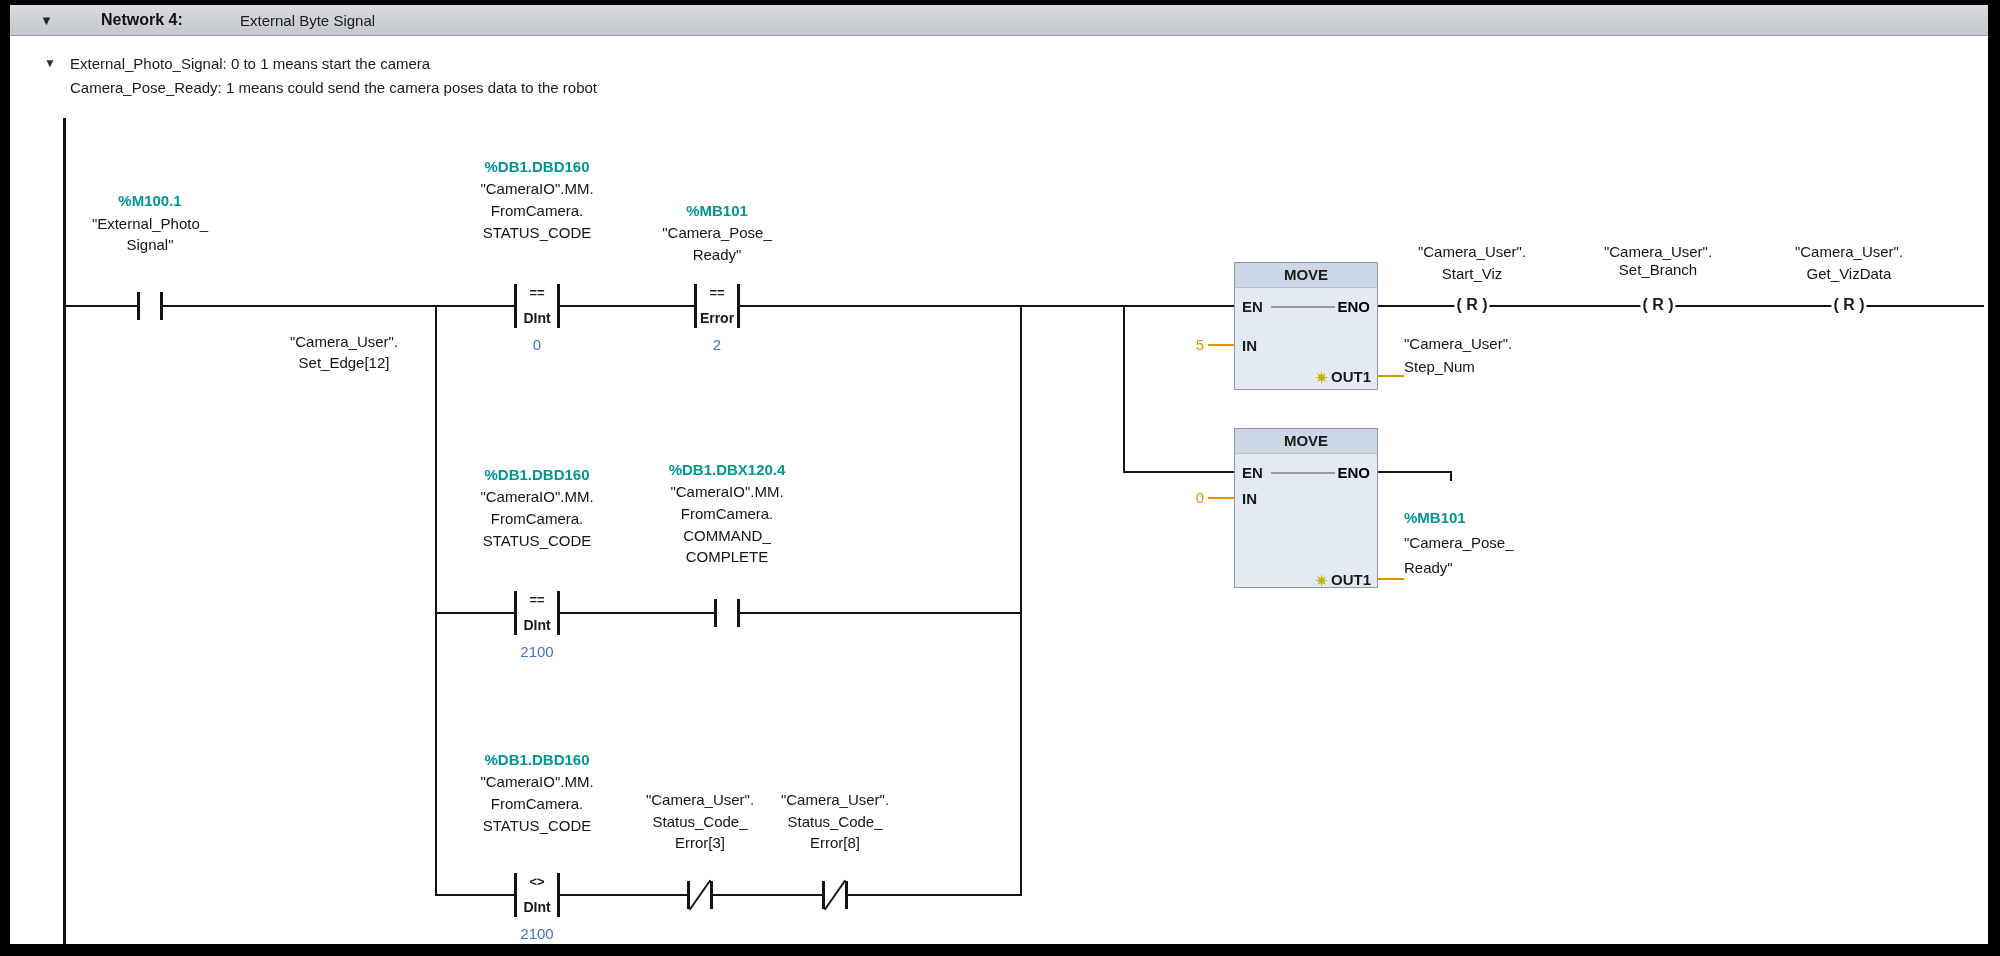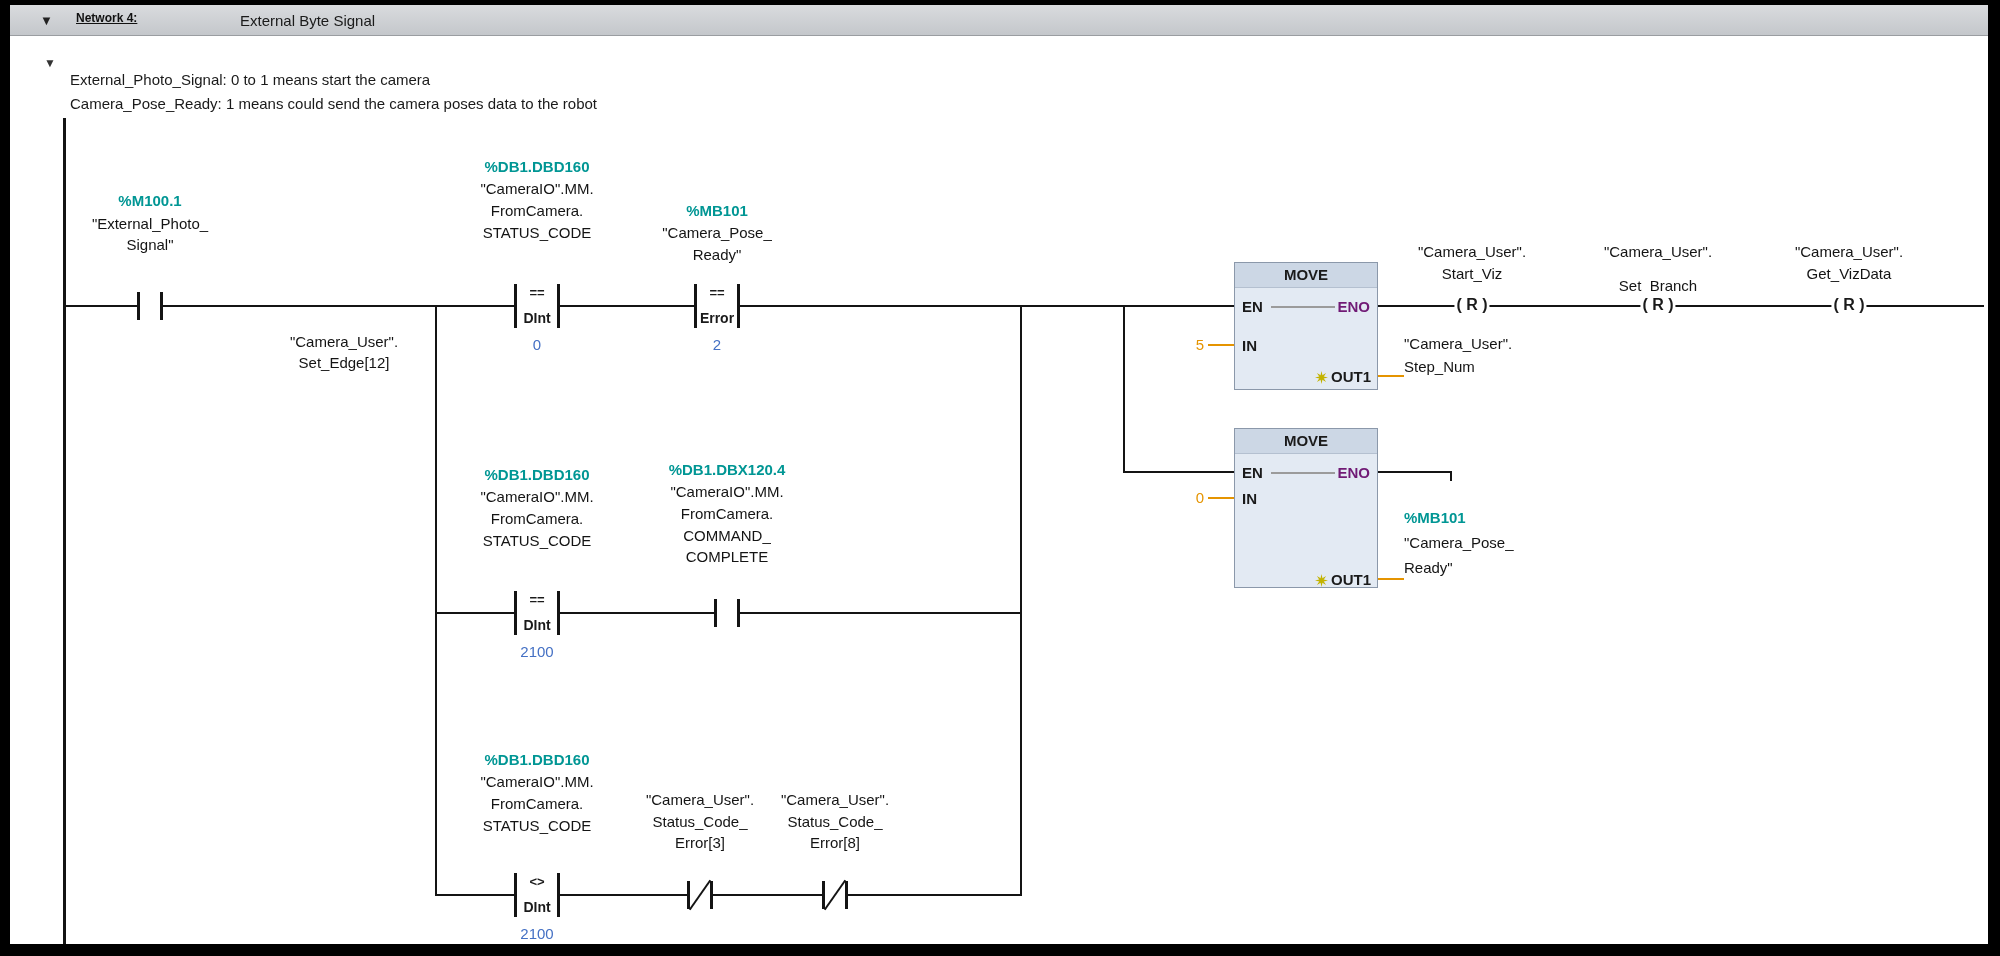--- a/index.html
+++ b/index.html
@@ -8,25 +8,25 @@
     font-family:"Liberation Sans","DejaVu Sans",sans-serif; color:#1a1a1a;
     overflow:hidden;
   }
   
   #frame{position:absolute; inset:0; border-style:solid; border-color:#000;
          border-width:5px 12px 12px 10px; pointer-events:none;}
   
   #header-bar{position:absolute; left:10px; top:5px; width:1978px; height:30px;
     background:linear-gradient(#d9dbde,#c4c7cb); border-bottom:1px solid #9a9da1;}
   #header-bar .tri{position:absolute; left:30px; top:8px; font-size:13px; color:#222;}
-  #header-bar .net-label{position:absolute; left:66px; top:6px; font-size:12px; font-weight:bold; color:#111;text-decoration:underline;}
+  #header-bar .net-label{position:absolute; left:91px; top:6px; font-size:16px; font-weight:bold; color:#111;}
   #header-bar .net-title{position:absolute; left:230px; top:7px; font-size:15px;}
   
   .comment-tri{position:absolute; left:44px; top:56px; font-size:12px; color:#333;}
-  .comment-line{position:absolute; left:70px; font-size:15px; white-space:nowrap;margin-top:16px;}
+  .comment-line{position:absolute; left:70px; font-size:15px; white-space:nowrap;}
   
   .wire{position:absolute; background:#141414;}
   .owire{position:absolute; background:#e59400;}
   
   .lbl{position:absolute; font-size:15px; line-height:20px; white-space:nowrap;
        transform:translateX(-50%); text-align:center; color:#141414;}
   .lbl.la{transform:none; text-align:left;}
   .lbl.ra{transform:none; text-align:right;}
   .addr{color:#009694; font-weight:bold;}
   .const{color:#4470c4;}
@@ -46,21 +46,21 @@
   .cmp .dtype{font-size:14px; font-weight:bold; line-height:16px;}
   
   .coil{position:absolute; transform:translateX(-50%); background:#fff; padding:0 2px;
         font-size:16px; font-weight:bold; line-height:24px; white-space:nowrap;}
   .coil::before{content:"( ";} .coil::after{content:" )";}
   
   .box{position:absolute; border:1px solid #8b98aa; background:#e3eaf3; box-sizing:border-box;}
   .box .title{height:24px; background:#ccd7e5; border-bottom:1px solid #b4c0d0;
               text-align:center; font-size:15px; font-weight:bold; line-height:24px;}
   .box .pin{position:absolute; font-size:15px; font-weight:bold; line-height:18px;}
-  .box .pin.gray{color:#701a75;}
+  .box .pin.gray{color:#000000;}
   .box .gline{position:absolute; height:2px; background:#9b9b9b;}
   .box .outpin{position:absolute; right:6px; display:flex; align-items:center; gap:3px;
                font-size:15px; font-weight:bold; line-height:18px;}
   .ptrig{background:#d9d9d9; border:1px solid #8f8f8f;}
   .ptrig .title{background:#c7c7c7; border-bottom:1px solid #a8a8a8; height:22px; line-height:22px;}
 </style>
 </head>
 <body>
 
 <div id="screen">
@@ -203,21 +203,21 @@
   </div>
   <div class="lbl la addr" style="left:1404px; top:508px;">%MB101</div>
   <div class="lbl la" style="left:1404px; top:533px;">"Camera_Pose_</div>
   <div class="lbl la" style="left:1404px; top:558px;">Ready"</div>
 
   <div class="lbl" style="left:1472px; top:242px;">"Camera_User".</div>
   <div class="lbl" style="left:1472px; top:264px;">Start_Viz</div>
   <div class="coil" style="left:1472px; top:293px;"><span>R</span></div>
 
   <div class="lbl" style="left:1658px; top:242px;">"Camera_User".</div>
-  <div class="lbl" style="left:1658px; top:276px;">Set_Branch</div>
+  <div class="lbl" style="left:1658px; top:260px;">Set_Branch</div>
   <div class="coil" style="left:1658px; top:293px;"><span>R</span></div>
 
   <div class="lbl" style="left:1849px; top:242px;">"Camera_User".</div>
   <div class="lbl" style="left:1849px; top:264px;">Get_VizData</div>
   <div class="coil" style="left:1849px; top:293px;"><span>R</span></div>
 
   <div id="header-bar">
     <span class="tri">▼</span>
     <span class="net-label">Network 4:</span>
     <span class="net-title">External Byte Signal</span>

